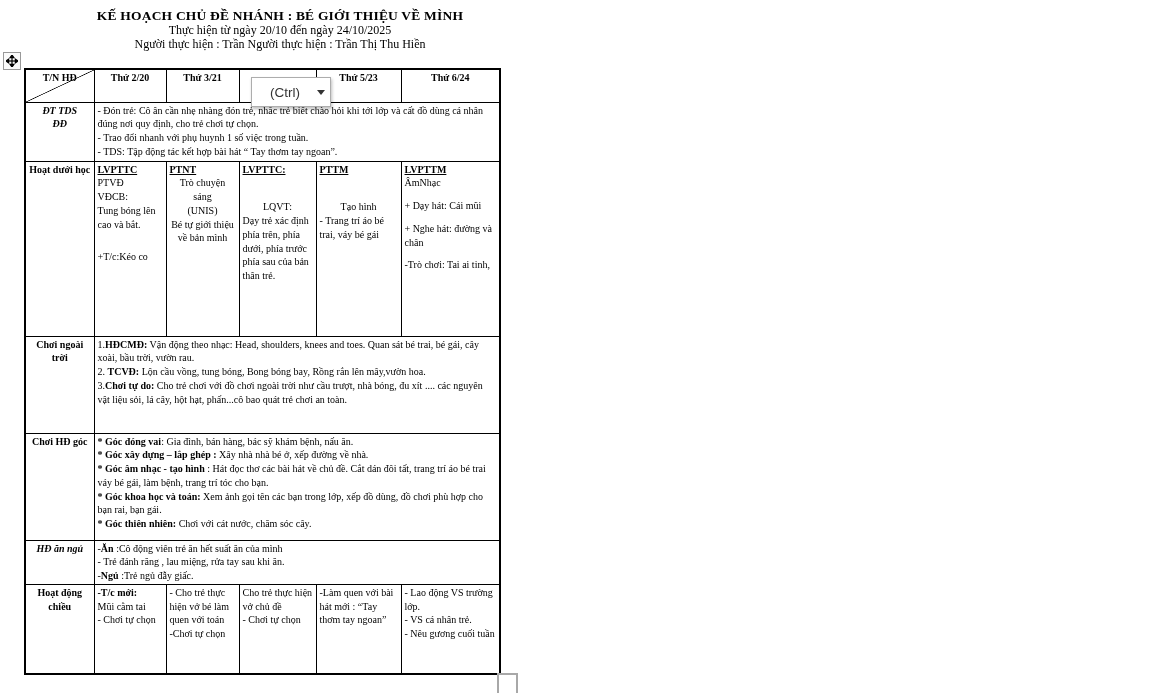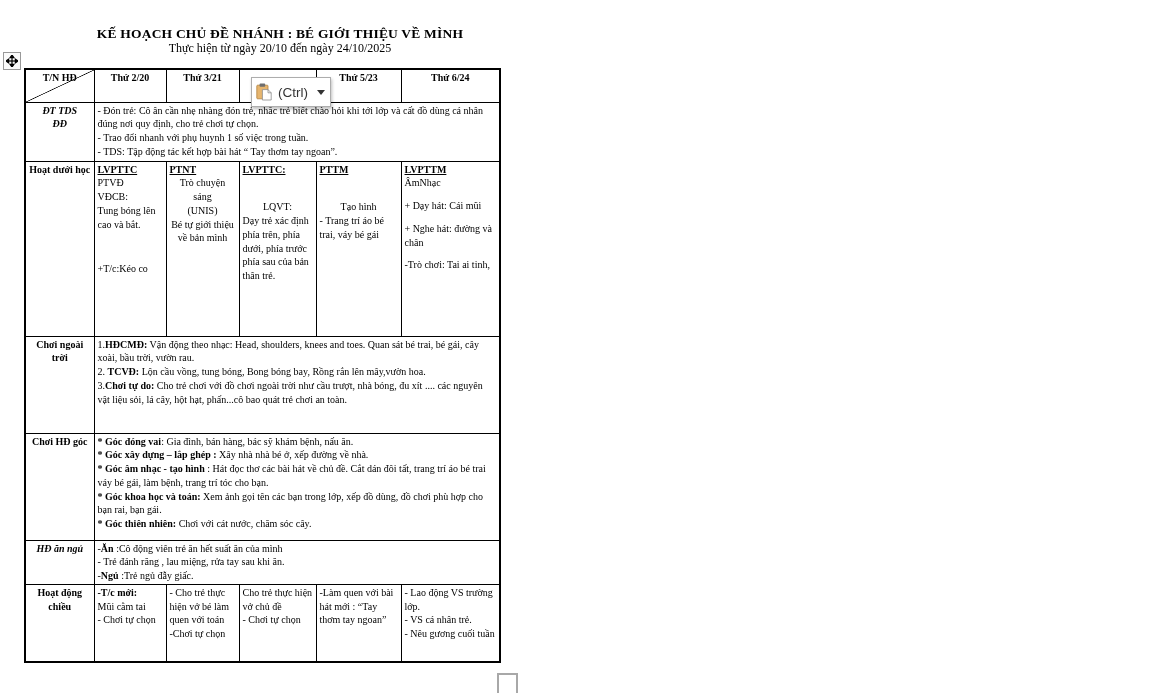--- a/index.html
+++ b/index.html
@@ -5,21 +5,21 @@
   * { box-sizing: border-box; margin: 0; padding: 0; }
   html,body { width:1152px; height:693px; }
   body {
     position: relative;
     background: #ffffff;
     font-family: "Liberation Serif", "DejaVu Serif", serif;
     color: #000;
     overflow: hidden;
   }
   
-  .doc-heading { position:absolute; top:26px; left:0; width:516px; text-align:center;padding-left:44px; }
+  .doc-heading { position:absolute; top:8px; left:0; width:516px; text-align:center;padding-left:44px; }
   .doc-heading h1 { font-size:13.5px; font-weight:bold; line-height:15px; letter-spacing:0.2px; }
   .doc-heading .sub { font-size:12px; line-height:14px; }
   
   table.plan {
     position:absolute; left:24px; top:68px;
     width:475px; table-layout:fixed; border-collapse:collapse;
     font-size:10px; line-height:13.8px;
   }
   table.plan td { border:1px solid #000; vertical-align:top; padding:1px 3px; overflow:hidden; }
   table.plan { border:2px solid #000; }
@@ -27,54 +27,55 @@
   td.rowlab.top { vertical-align:top;font-style:italic; }
   td.dayhead { font-weight:bold; text-align:center; vertical-align:middle; height:31px;margin-left:15px; }
   
   td.corner {
     position:relative; font-weight:bold; text-align:center; vertical-align:top; padding-top:2px;
     background: linear-gradient(to bottom right,
       transparent calc(50% - 0.7px), #000 50%, transparent calc(50% + 0.7px));
   }
   .cell-head { display:block; text-align:left; font-weight:bold; text-decoration:underline; }
   .tc { text-align:center;margin-top:24px; }
-  .gap-t { margin-top:31px; }
+  .gap-t { margin-top:19px; }
   .gap-s { margin-top:9px; }
   .b { font-weight:bold; }
   
   .move-handle {
     position:absolute; left:3px; top:52px; width:18px; height:18px;
     background:#fbfbfb; border:1px solid #999;
     display:flex; align-items:center; justify-content:center;
   }
   .paste-btn {
     position:absolute; left:251px; top:77px; height:30px; width:80px;
     background:#fff; border:1px solid #adadad;
     box-shadow:1px 2px 3px rgba(0,0,0,0.25);
-    display:flex; align-items:center; padding:0 5px 0 4px; gap:6px;
+    display:flex; align-items:center; padding:0 5px 0 4px; gap:14px;
     font-family:"Liberation Sans","DejaVu Sans",sans-serif;
     z-index:6; cursor:pointer;
   }
   .paste-btn .ctrl-label { font-size:13.5px; color:#333; white-space:nowrap; }
   .paste-btn .dd-arrow {
     width:0; height:0; margin-left:3px;
     border-left:4px solid transparent; border-right:4px solid transparent;
     border-top:5px solid #333;
   }
   .resize-handle {
     position:absolute; left:497px; top:673px; width:21px; height:24px;
     background:#fff; border:2px solid #a8a8a8;
   }
 </style>
 </head>
 <body>
 
 <div class="doc-heading">
   <h1>KẾ HOẠCH CHỦ ĐỀ NHÁNH :  BÉ GIỚI THIỆU VỀ MÌNH</h1>
   <div class="sub">Thực hiện từ ngày 20/10 đến ngày 24/10/2025</div>
+  <div class="sub">Người thực hiện : Trần Người thực hiện : Trần Thị Thu Hiền</div>
 </div>
 
 <div class="move-handle">
   <svg width="12" height="12" viewBox="0 0 16 16">
     <g stroke="#000" stroke-width="1.6" fill="#000">
       <line x1="8" y1="2" x2="8" y2="14"></line>
       <line x1="2" y1="8" x2="14" y2="8"></line>
       <polygon points="8,0 5.5,3.5 10.5,3.5"></polygon>
       <polygon points="8,16 5.5,12.5 10.5,12.5"></polygon>
       <polygon points="0,8 3.5,5.5 3.5,10.5"></polygon>
@@ -192,21 +193,21 @@
     <td class="rowlab top">
       <div>HĐ ăn ngủ</div>
     </td>
     <td colspan="5">
       <div><span>-</span><span class="b">Ăn</span><span> :Cô động viên trẻ ăn hết suất ăn của mình</span></div>
       <div><span>- Trẻ đánh răng , lau miệng, rửa tay sau khi ăn.</span></div>
       <div><span>-</span><span class="b">Ngủ</span><span> :Trẻ ngủ đẫy giấc.</span></div>
     </td>
   </tr>
 
-  <tr style="height:78px">
+  <tr style="height:90px">
     <td class="rowlab">
       <div>Hoạt động chiều</div>
     </td>
     <td>
       <div class="b">-T/c mới:</div>
       <div>Mũi cằm tai</div>
       <div>- Chơi tự chọn</div>
     </td>
     <td>
       <div>- Cho trẻ thực hiện vở bé làm quen với toán</div>

